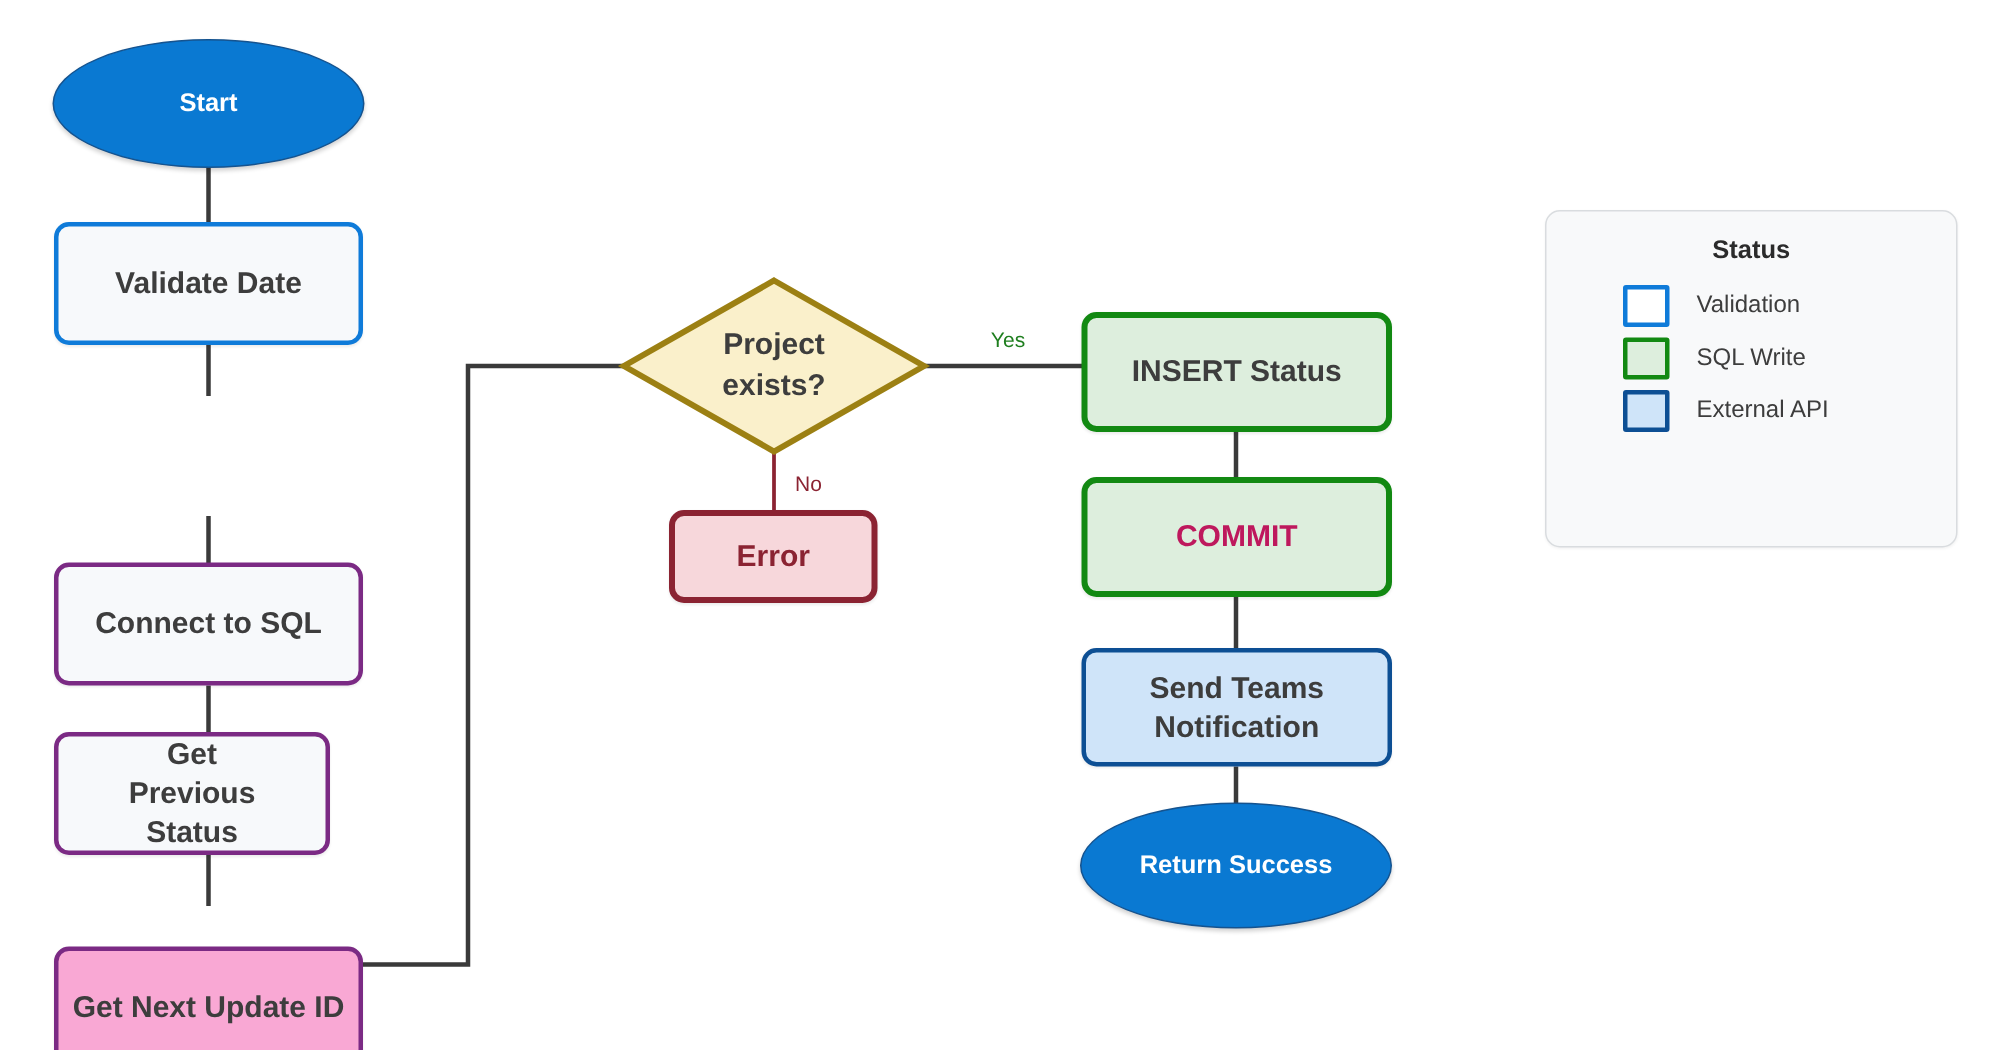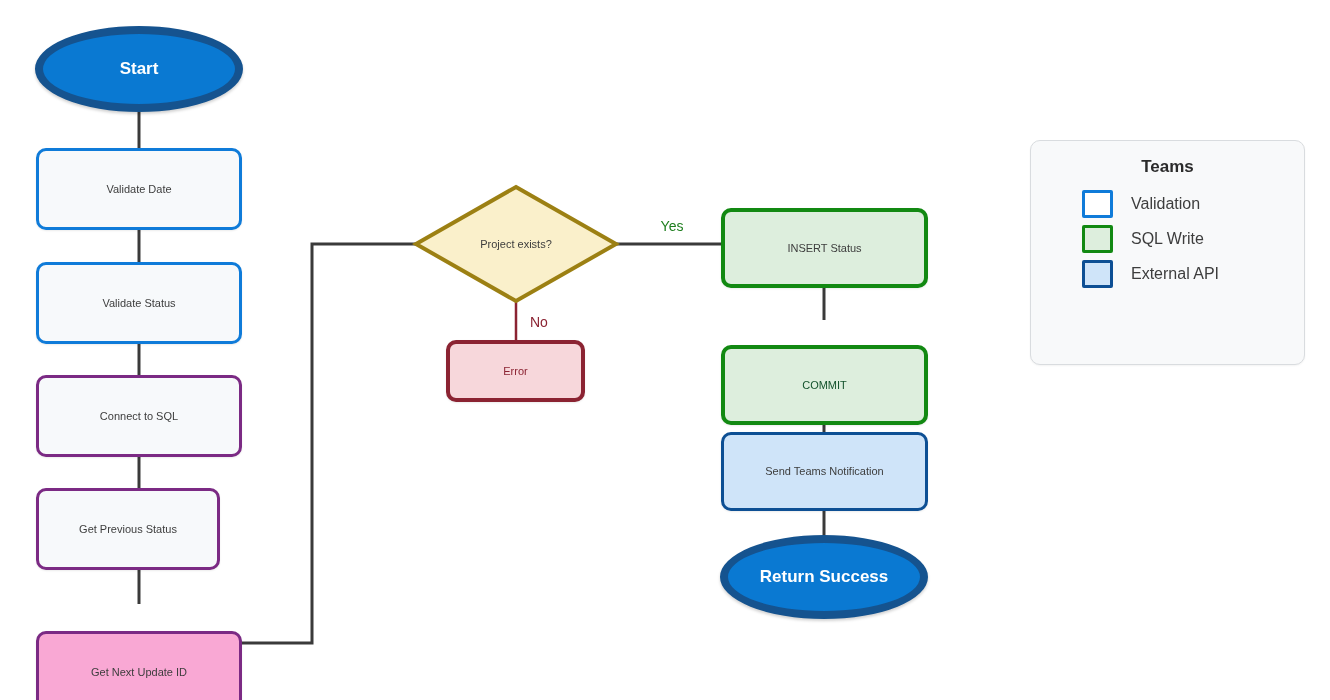--- a/index.html
+++ b/index.html
@@ -1,23 +1,23 @@
 <!DOCTYPE html>
 <html><head>
 <meta charset="utf-8">
 <style>
   html,body{margin:0;padding:0;background:#ffffff;}
   body{font-family:"Liberation Sans","DejaVu Sans",sans-serif;}
   .canvas{position:relative;width:1330px;height:700px;background:#ffffff;overflow:hidden;}
   .wires{position:absolute;left:0;top:0;width:1330px;height:700px;}
   .node{position:absolute;display:flex;align-items:center;justify-content:center;
-        box-sizing:border-box;text-align:center;font-size:11px;line-height:1.3;}
+        box-sizing:border-box;text-align:center;font-size:20px;line-height:1.3;font-weight:bold;}
   .box{border:3.5px solid #888;border-radius:10px;background:#fff;
        box-shadow:0 1px 2px rgba(0,0,0,0.08);}
-  .ellipse{border-radius:50%;border:8px solid #eab308;font-weight:bold;font-size:17px;
+  .ellipse{border-radius:50%;border:1px solid #eab308;font-weight:bold;font-size:17px;
            box-shadow:0 2px 3px rgba(0,0,0,0.18);}
   .lbl{display:inline-block;}
   
   #node-start{left:35px;top:26px;width:208px;height:86px;}
   #node-validate-date{left:36px;top:148px;width:206px;height:82px;}
   #node-validate-status{left:36px;top:262px;width:206px;height:82px;}
   #node-connect-sql{left:36px;top:375px;width:206px;height:82px;}
   #node-get-previous{left:36px;top:488px;width:184px;height:82px;}
   #node-get-previous .lbl{max-width:110px;}
   #node-get-next{left:36px;top:602px;width:206px;height:82px;}
@@ -67,23 +67,20 @@
   </svg>
 
   <div class="node ellipse" id="node-start" style="background: rgb(10, 121, 210); border-color: rgb(21, 83, 143); color: rgb(255, 255, 255);">
     <span class="lbl">Start</span>
   </div>
 
   <div class="node box" id="node-validate-date" style="border-color: rgb(15, 123, 217); background: rgb(247, 249, 251); color: rgb(61, 61, 61);">
     <span class="lbl">Validate Date</span>
   </div>
 
-  <div class="node box" id="node-validate-status" style="border-color: rgb(15, 123, 217); background: rgb(247, 249, 251); color: rgb(61, 61, 61);">
-    <span class="lbl">Validate Status</span>
-  </div>
 
   <div class="node box" id="node-connect-sql" style="border-color: rgb(123, 42, 132); background: rgb(247, 249, 251); color: rgb(61, 61, 61);">
     <span class="lbl">Connect to SQL</span>
   </div>
 
   <div class="node box" id="node-get-previous" style="border-color: rgb(123, 42, 132); background: rgb(247, 249, 251); color: rgb(61, 61, 61);">
     <span class="lbl">Get Previous Status</span>
   </div>
 
   <div class="node box" id="node-get-next" style="border-color: rgb(123, 42, 132); background: #f9a8d4; color: rgb(61, 61, 61); margin-top: 29px;">
@@ -98,34 +95,34 @@
   <span class="edge-label" id="no-label" style="color: rgb(139, 35, 50);">No</span>
 
   <div class="node box" id="node-error" style="border-color: rgb(139, 35, 50); background: rgb(247, 215, 219); color: rgb(139, 35, 50);">
     <span class="lbl">Error</span>
   </div>
 
   <div class="node box" id="node-insert" style="border-color: rgb(18, 137, 18); background: rgb(221, 238, 221); color: rgb(61, 61, 61);">
     <span class="lbl">INSERT Status</span>
   </div>
 
-  <div class="node box" id="node-commit" style="border-color: rgb(18, 137, 18); background: rgb(221, 238, 221); color: #14532d; margin-top: 27px;">
+  <div class="node box" id="node-commit" style="border-color: rgb(18, 137, 18); background: rgb(221, 238, 221); color: #be185d;">
     <span class="lbl">COMMIT</span>
   </div>
 
   <div class="node box" id="node-send-teams" style="border-color: rgb(13, 79, 148); background: rgb(207, 228, 249); color: rgb(61, 61, 61);">
     <span class="lbl">Send Teams Notification</span>
   </div>
 
   <div class="node ellipse" id="node-return" style="background: rgb(10, 121, 210); border-color: rgb(21, 83, 143); color: rgb(255, 255, 255);">
     <span class="lbl">Return Success</span>
   </div>
 
   <div class="legend" style="background: rgb(248, 249, 250); border-color: rgb(217, 220, 223);">
-    <div class="legend-title">Teams</div>
+    <div class="legend-title">Status</div>
     <div class="legend-row">
       <span class="swatch" style="border-color: rgb(15, 123, 217); background: rgb(255, 255, 255);"></span>
       <span class="legend-label">Validation</span>
     </div>
     <div class="legend-row">
       <span class="swatch" style="border-color: rgb(18, 137, 18); background: rgb(221, 238, 221);"></span>
       <span class="legend-label">SQL Write</span>
     </div>
     <div class="legend-row">
       <span class="swatch" style="border-color: rgb(13, 79, 148); background: rgb(207, 228, 249);"></span>

